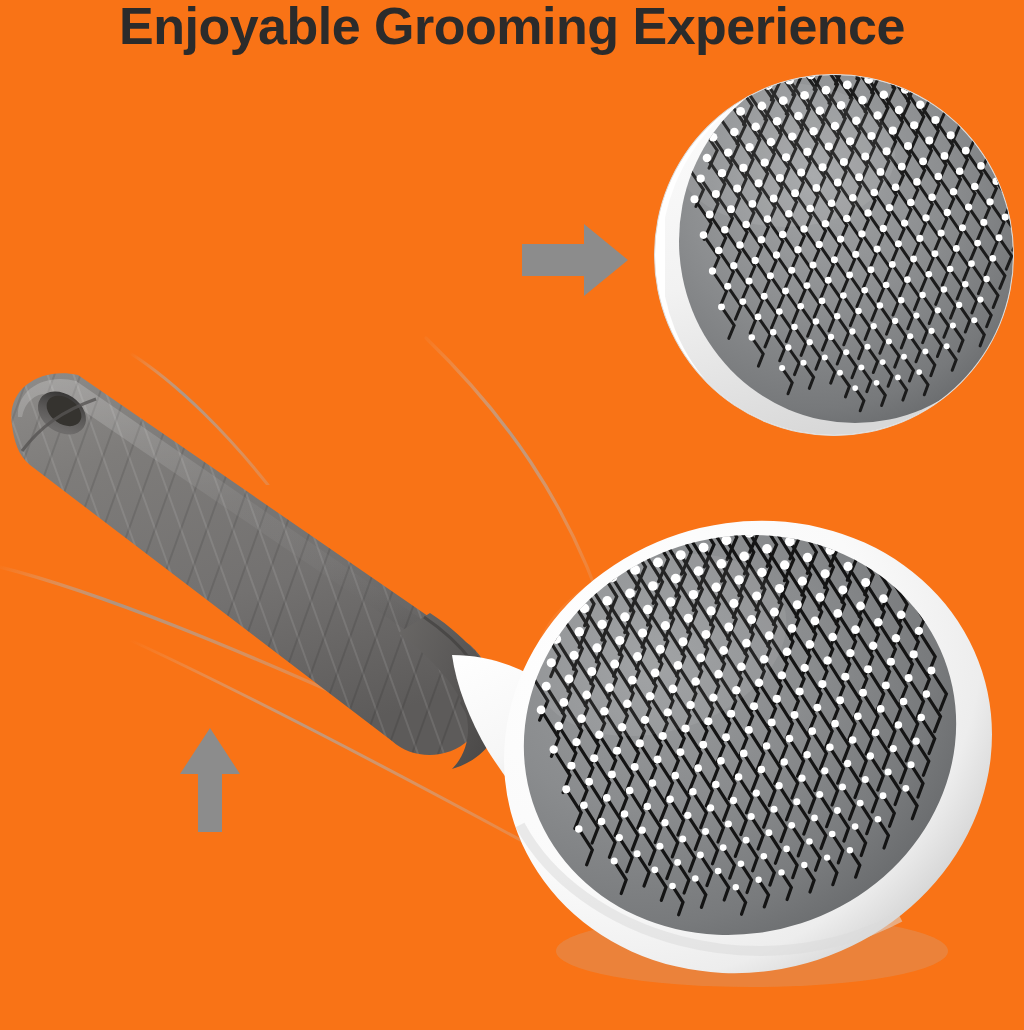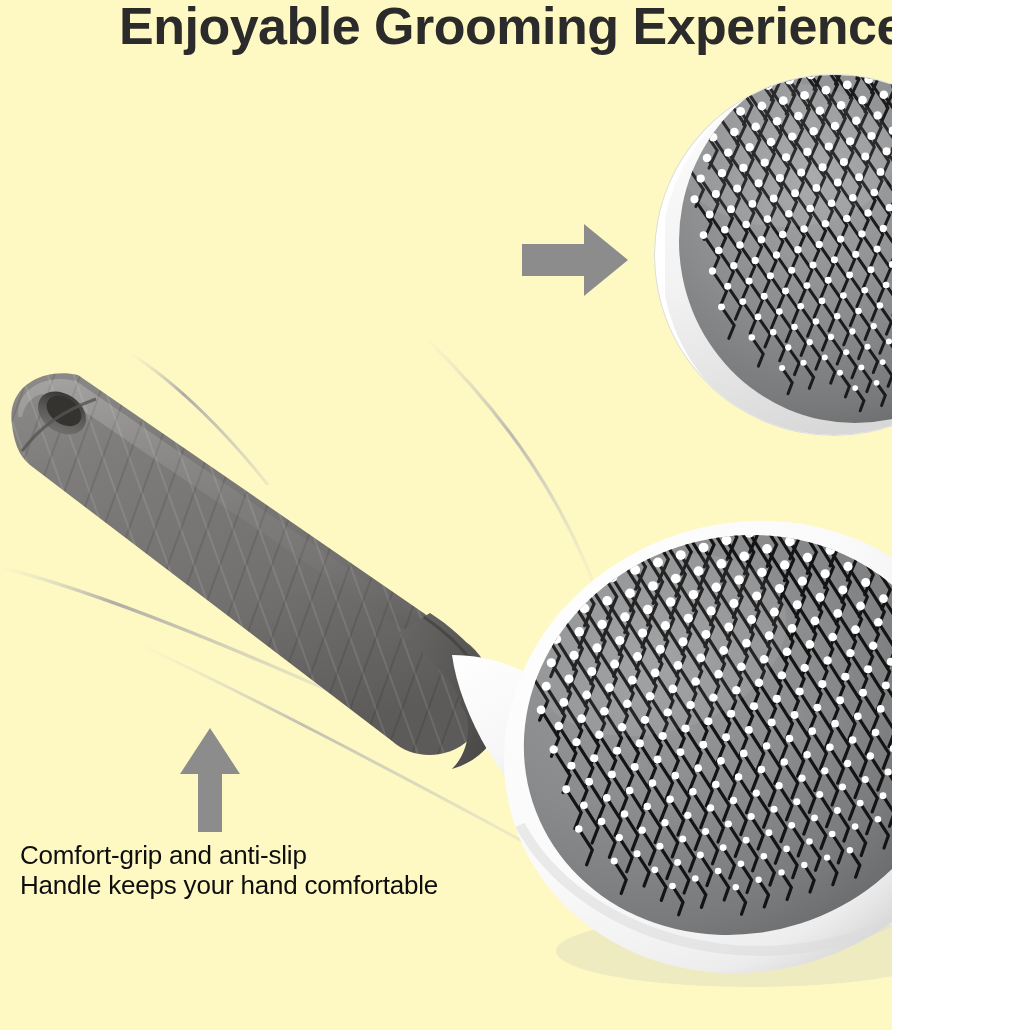--- a/index.html
+++ b/index.html
@@ -7,23 +7,23 @@
     margin: 0;
     padding: 0;
     background: #ffffff;
   }
   body {
     font-family: "Liberation Sans", sans-serif;
     -webkit-font-smoothing: antialiased;
   }
   #stage {
     position: relative;
-    width: 892px;
+    width: 1024px;
     height: 1030px;
-    background: #fef9c3;
+    background: #f97316;
     overflow: hidden;
   }
 
   
   .page-title {
     position: absolute;
     left: 0;
     top: -2px;
     width: 1024px;
     text-align: center;
@@ -1493,16 +1493,14 @@
         </g>
     </g>
 
     <ellipse cx="660" cy="290" rx="130" ry="86" transform="rotate(-18 660 290)" fill="#ffffff" opacity="0.07"></ellipse>
   </svg>
 
   <svg class="arrow" id="arrow-up" viewBox="0 0 64 108">
     <polygon points="32,2 62,48 44,48 44,106 20,106 20,48 2,48" fill="#8c8c8c"></polygon>
   </svg>
 
-  <div class="callout nosel" id="callout-grip">Comfort-grip and anti-slip
-Handle keeps your hand comfortable</div>
 
 </div>
 
 </body></html>

